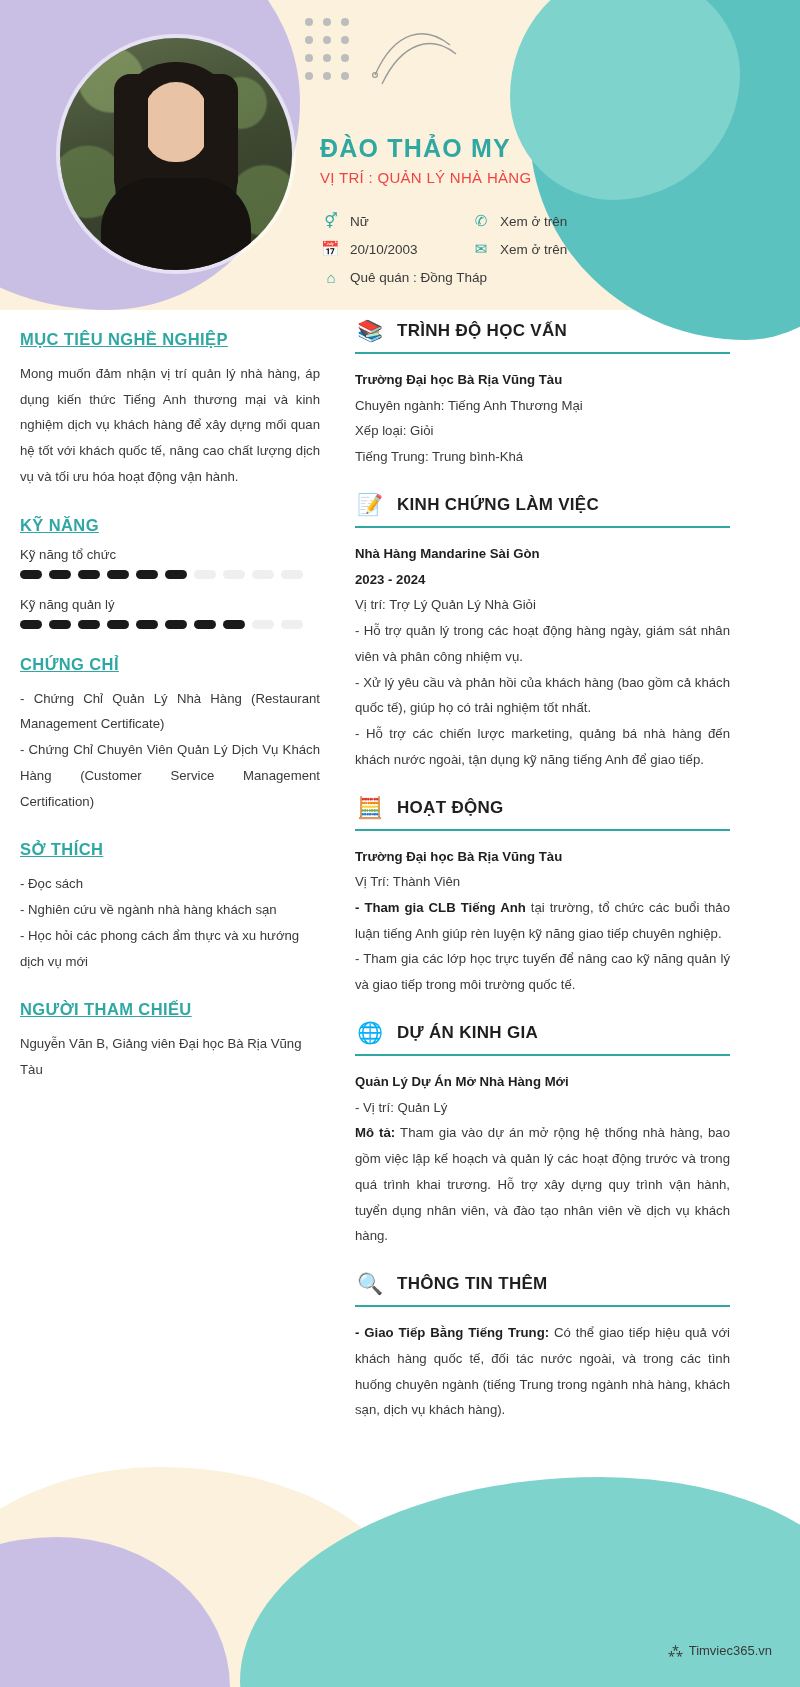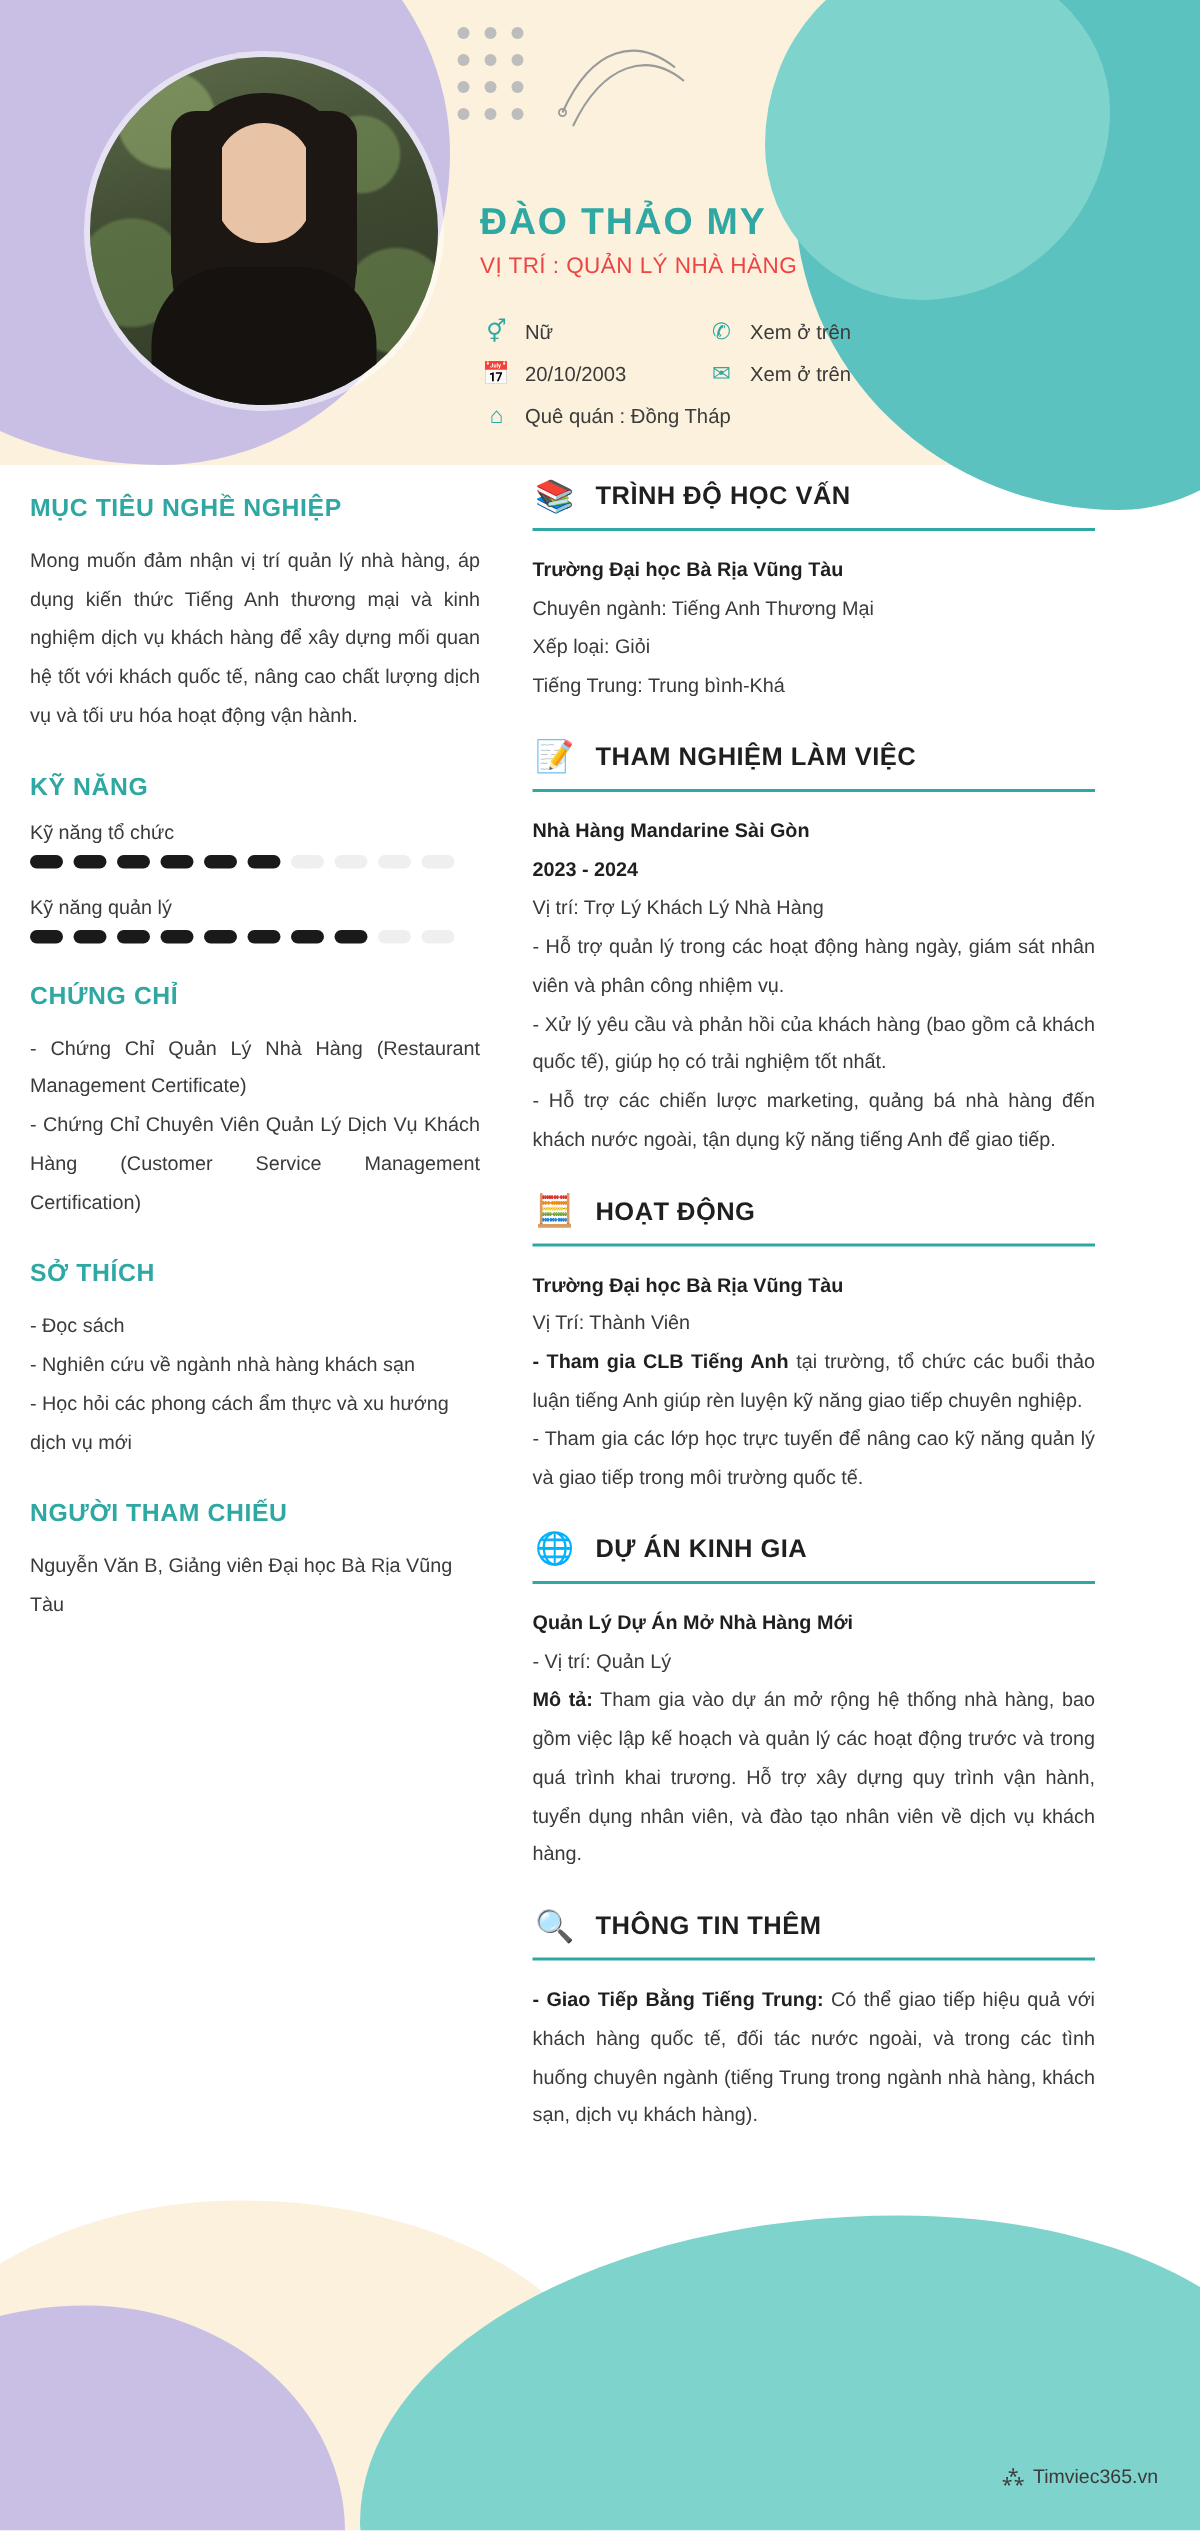--- a/index.html
+++ b/index.html
@@ -195,20 +195,21 @@
     left: 355px; top: 316px;
     width: 375px;
   }
 
   .sec-title {
     color: #2fa8a3;
     font-size: 16.5px;
     font-weight: bold;
     letter-spacing: .4px;
     margin-bottom: 12px;
+    text-decoration: underline;
   }
   .left-block { margin-bottom: 26px; }
   .body-text {
     font-size: 13.2px;
     line-height: 1.95;
     color: #3a3a3a;
     text-align: justify;
   }
 
   
@@ -422,26 +423,26 @@
         <p class="b">Trường Đại học Bà Rịa Vũng Tàu</p>
         <p>Chuyên ngành: Tiếng Anh Thương Mại</p>
         <p>Xếp loại: Giỏi</p>
         <p>Tiếng Trung: Trung bình-Khá</p>
       </div>
     </div>
 
     <div class="rsec">
       <div class="rsec-head">
         <span class="rsec-icon">📝</span>
-        <span class="rsec-title">THAM NGHIỆM LÀM VIỆC</span>
+        <span class="rsec-title">KINH CHỨNG LÀM VIỆC</span>
       </div>
       <div class="rsec-body">
         <p class="b">Nhà Hàng Mandarine Sài Gòn</p>
         <p class="b">2023 - 2024</p>
-        <p>Vị trí: Trợ Lý Khách Lý Nhà Hàng</p>
+        <p>Vị trí: Trợ Lý Quản Lý Nhà Giỏi</p>
         <p>- Hỗ trợ quản lý trong các hoạt động hàng ngày, giám sát nhân viên và phân công nhiệm vụ.</p>
         <p>- Xử lý yêu cầu và phản hồi của khách hàng (bao gồm cả khách quốc tế), giúp họ có trải nghiệm tốt nhất.</p>
         <p>- Hỗ trợ các chiến lược marketing, quảng bá nhà hàng đến khách nước ngoài, tận dụng kỹ năng tiếng Anh để giao tiếp.</p>
       </div>
     </div>
 
     <div class="rsec">
       <div class="rsec-head">
         <span class="rsec-icon">🧮</span>
         <span class="rsec-title">HOẠT ĐỘNG</span>

